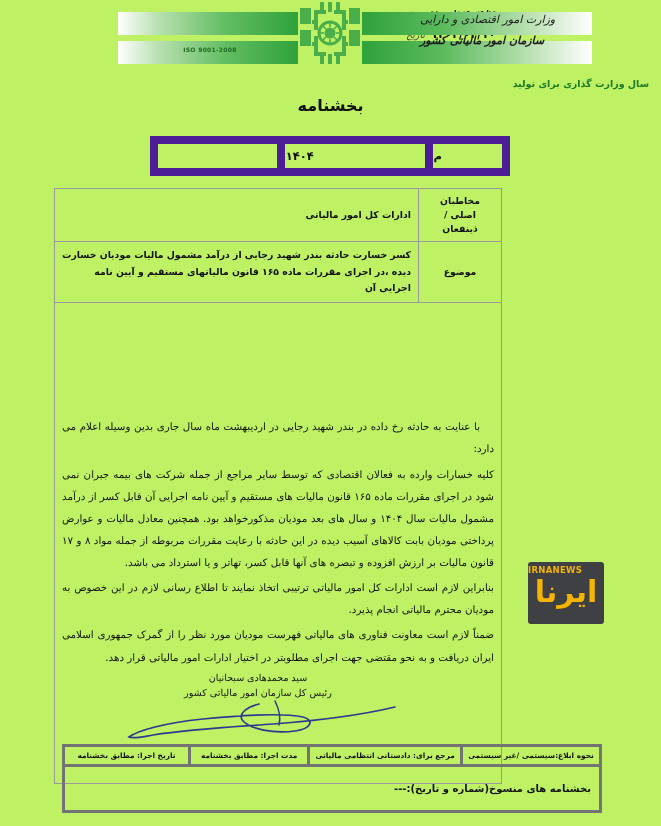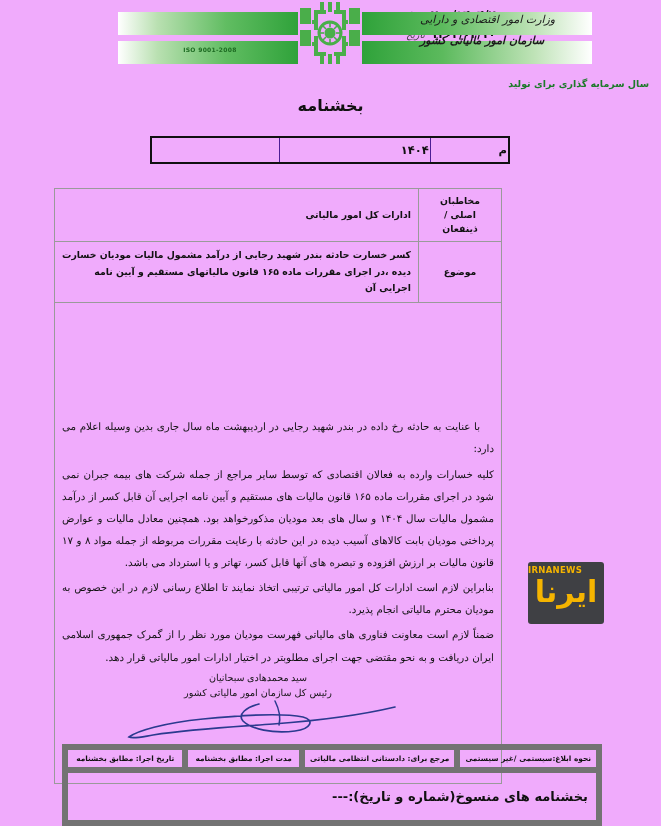--- a/index.html
+++ b/index.html
@@ -13,21 +13,21 @@
     font-family: "DejaVu Sans", "Liberation Sans", sans-serif;
     color: #1a1a1a;
     position: relative;
     overflow: hidden;
   }
 
   .page {
     position: relative;
     width: 661px;
     height: 826px;
-    background: #f0abfc;
+    background: #bef264;
   }
 
   
   .letterhead {
     position: relative;
     height: 78px;
     width: 661px;
   }
 
   .meta-block {
@@ -148,23 +148,23 @@
   
   .num-table {
     position: absolute;
     top: 136px;
     left: 150px;
     width: 360px;
     border-collapse: collapse;
     border: 2px solid #111;
   }
   .num-table td {
-    border: 1px solid #4c1d95;
+    border: 8px solid #4c1d95;
     height: 22px;
-    text-align: right;
+    text-align: left;
     font-size: 11.5px;
     font-weight: bold;
     color: #111;
   }
   .num-cell-a { width: 22%; }
   .num-cell-b { width: 42%; }
   .num-cell-c { width: 36%; }
 
   
   .main-table {
@@ -219,21 +219,21 @@
   .sign-wrap {
     position: absolute;
     top: 368px;
     right: 108px;
     width: 270px;
     text-align: center;
   }
   .sign-name {
     font-size: 9.6px;
     color: #111;
-    font-family: Liberation Serif, serif;
+    font-family: Liberation Sans, sans-serif;
     line-height: 1.55;
   }
   .sign-role {
     font-size: 9.6px;
     color: #111;
     font-family: "DejaVu Serif", "Liberation Serif", serif;
     line-height: 1.55;
   }
   .sign-ink {
     position: absolute;
@@ -283,35 +283,35 @@
 
   
   .footer-table {
     position: absolute;
     top: 744px;
     left: 62px;
     width: 540px;
     border-collapse: collapse;
   }
   .footer-table td {
-    border: 6px solid #737373;
+    border: 3px solid #737373;
     font-size: 7.4px;
     color: #111;
     padding: 4px 5px;
     text-align: center;
     font-weight: bold;
     white-space: nowrap;
   }
   .f-date  { width: 26%; }
   .f-dur   { width: 24%; }
   .f-ref   { width: 24%; }
   .f-deliv { width: 26%; }
   .footer-last td {
     text-align: right;
-    font-size: 13px;
+    font-size: 10px;
     padding: 16px 8px;
   }
 </style>
 </head>
 <body>
 
 <div class="page">
 
   <div class="letterhead">
 
@@ -377,21 +377,21 @@
       </svg>
     </div>
 
     <div class="bar-right-top"></div>
     <div class="bar-right-bot"></div>
 
     <div class="org-line org-line-1">وزارت امور اقتصادی و دارایی</div>
     <div class="org-line org-line-2">سازمان امور مالیاتی کشور</div>
   </div>
 
-  <div class="slogan">سال سرمایه گذاری برای تولید</div>
+  <div class="slogan">سال وزارت گذاری برای تولید</div>
   <div class="doc-title">بخشنامه</div>
 
   <table class="num-table">
     <tbody>
         <tr>
       <td class="num-cell-a">م</td>
       <td class="num-cell-b">۱۴۰۴</td>
       <td class="num-cell-c"></td>
     </tr>
   </tbody>

